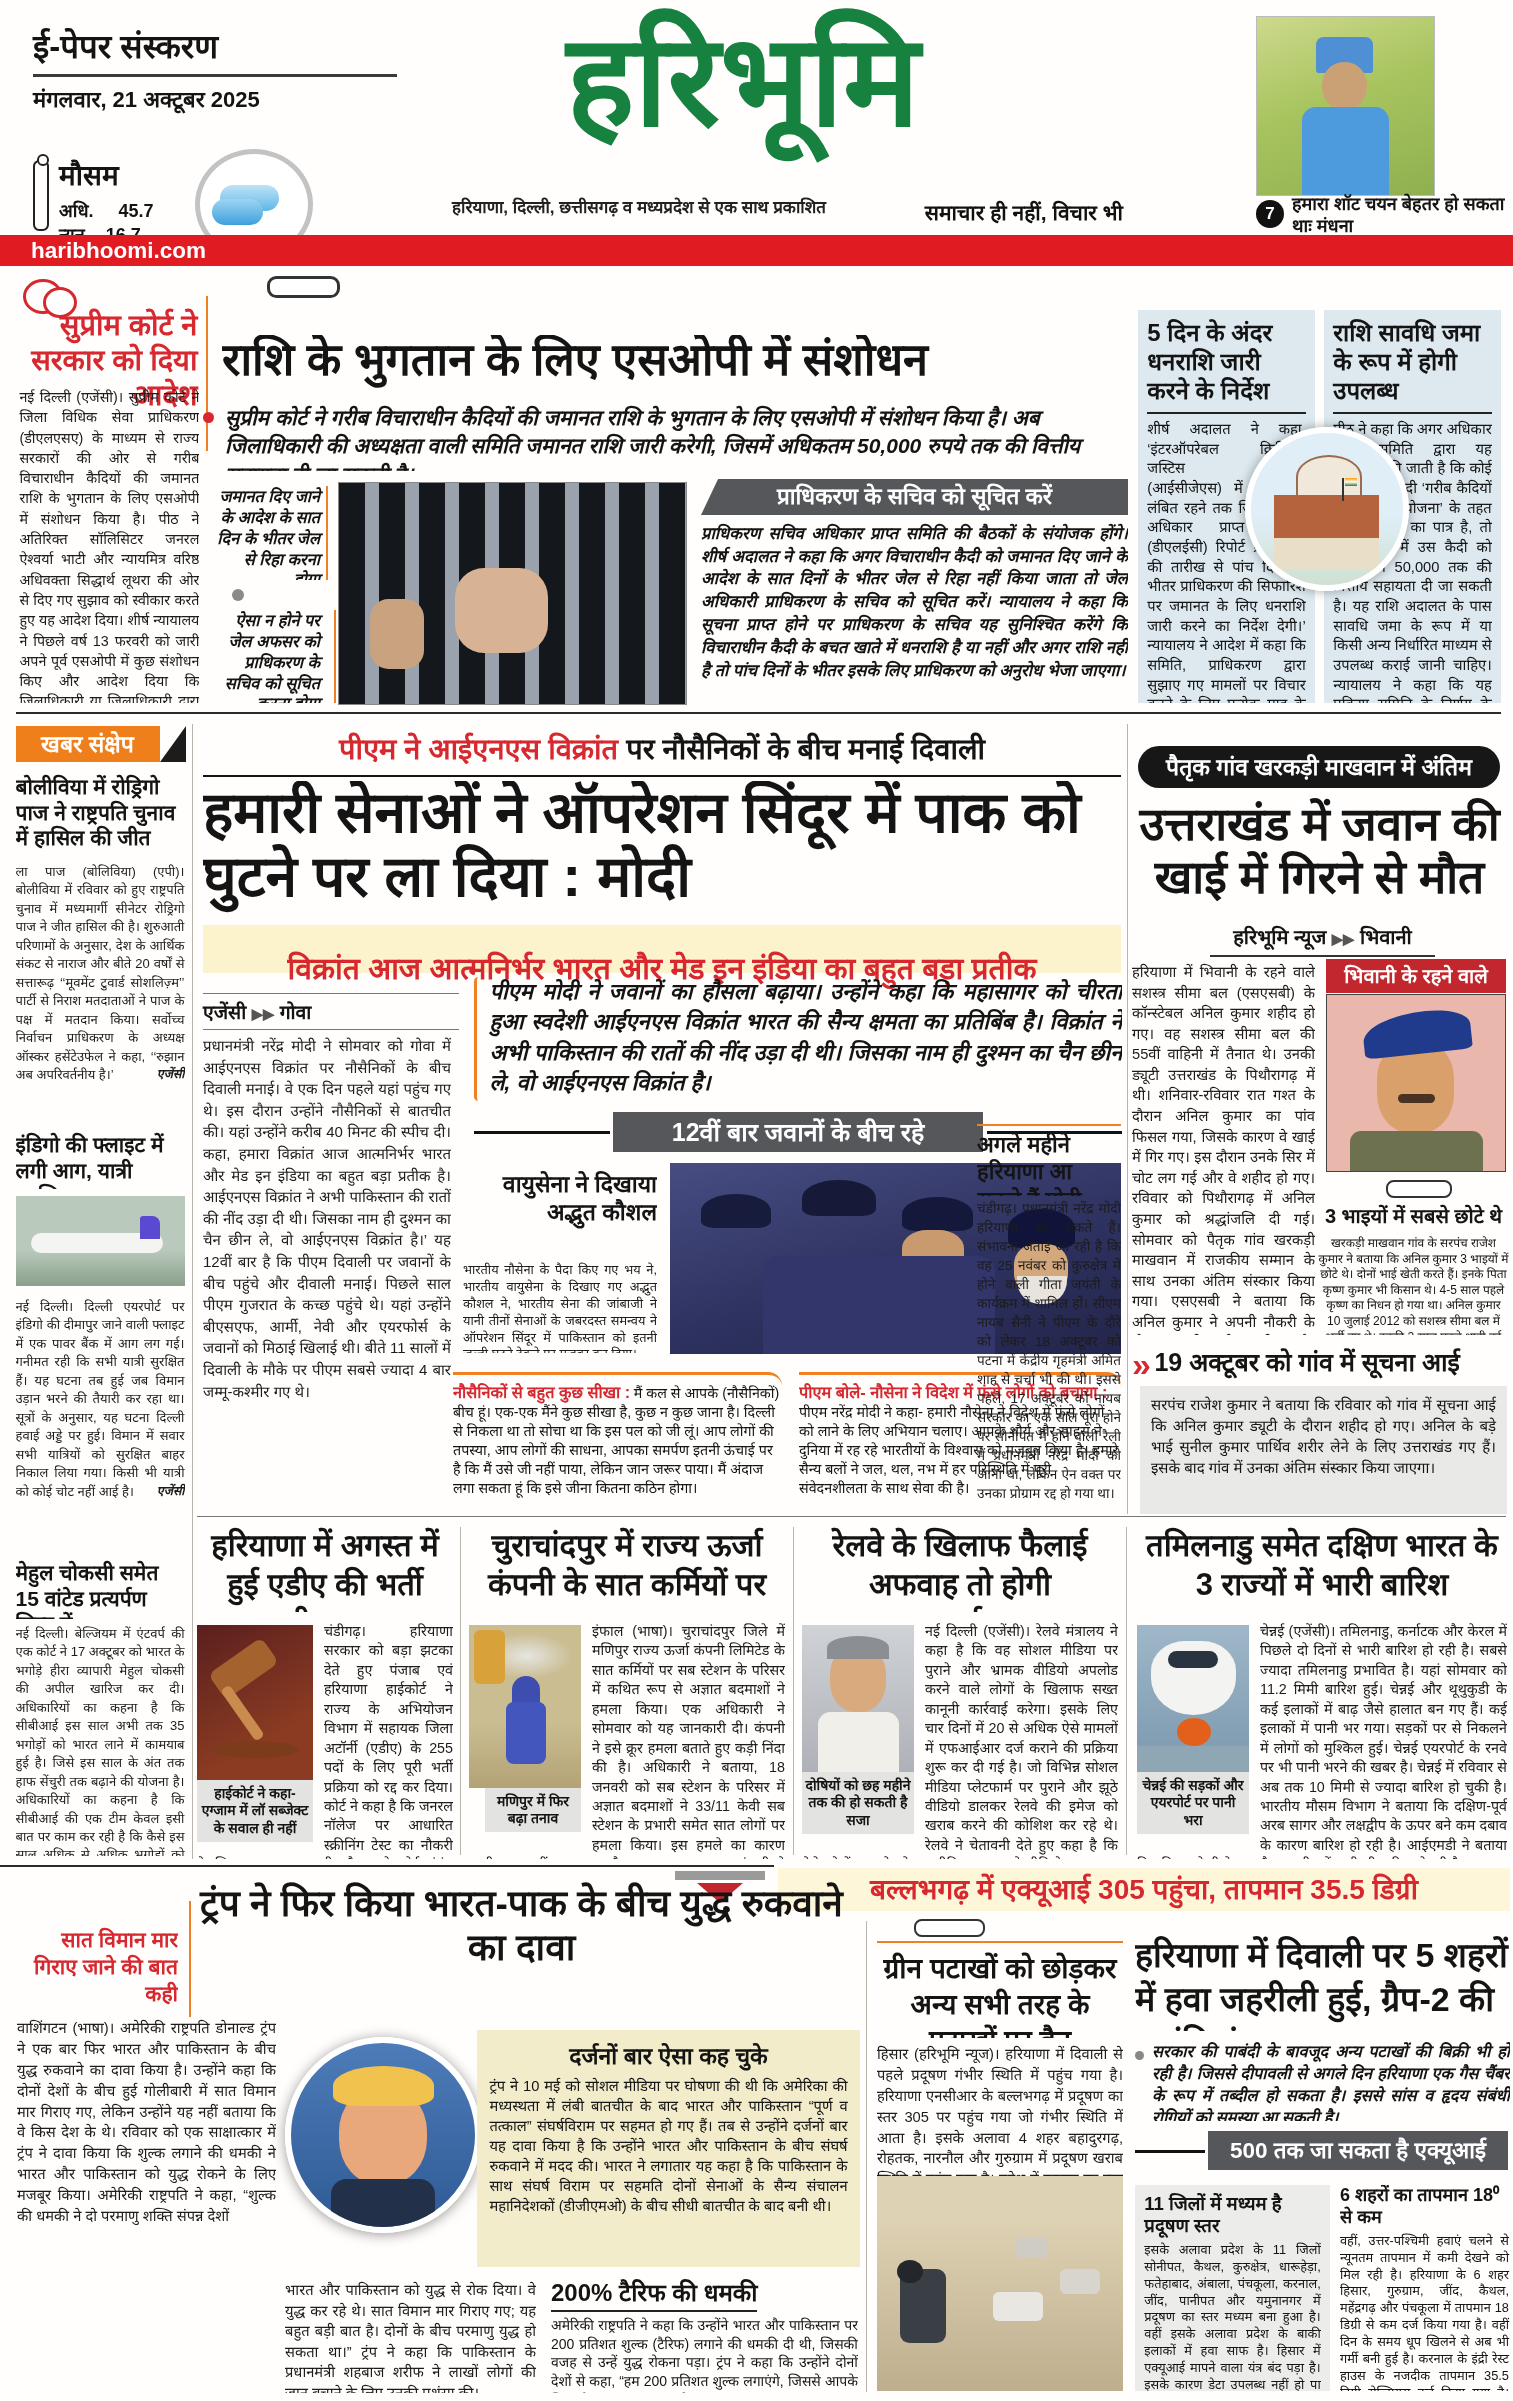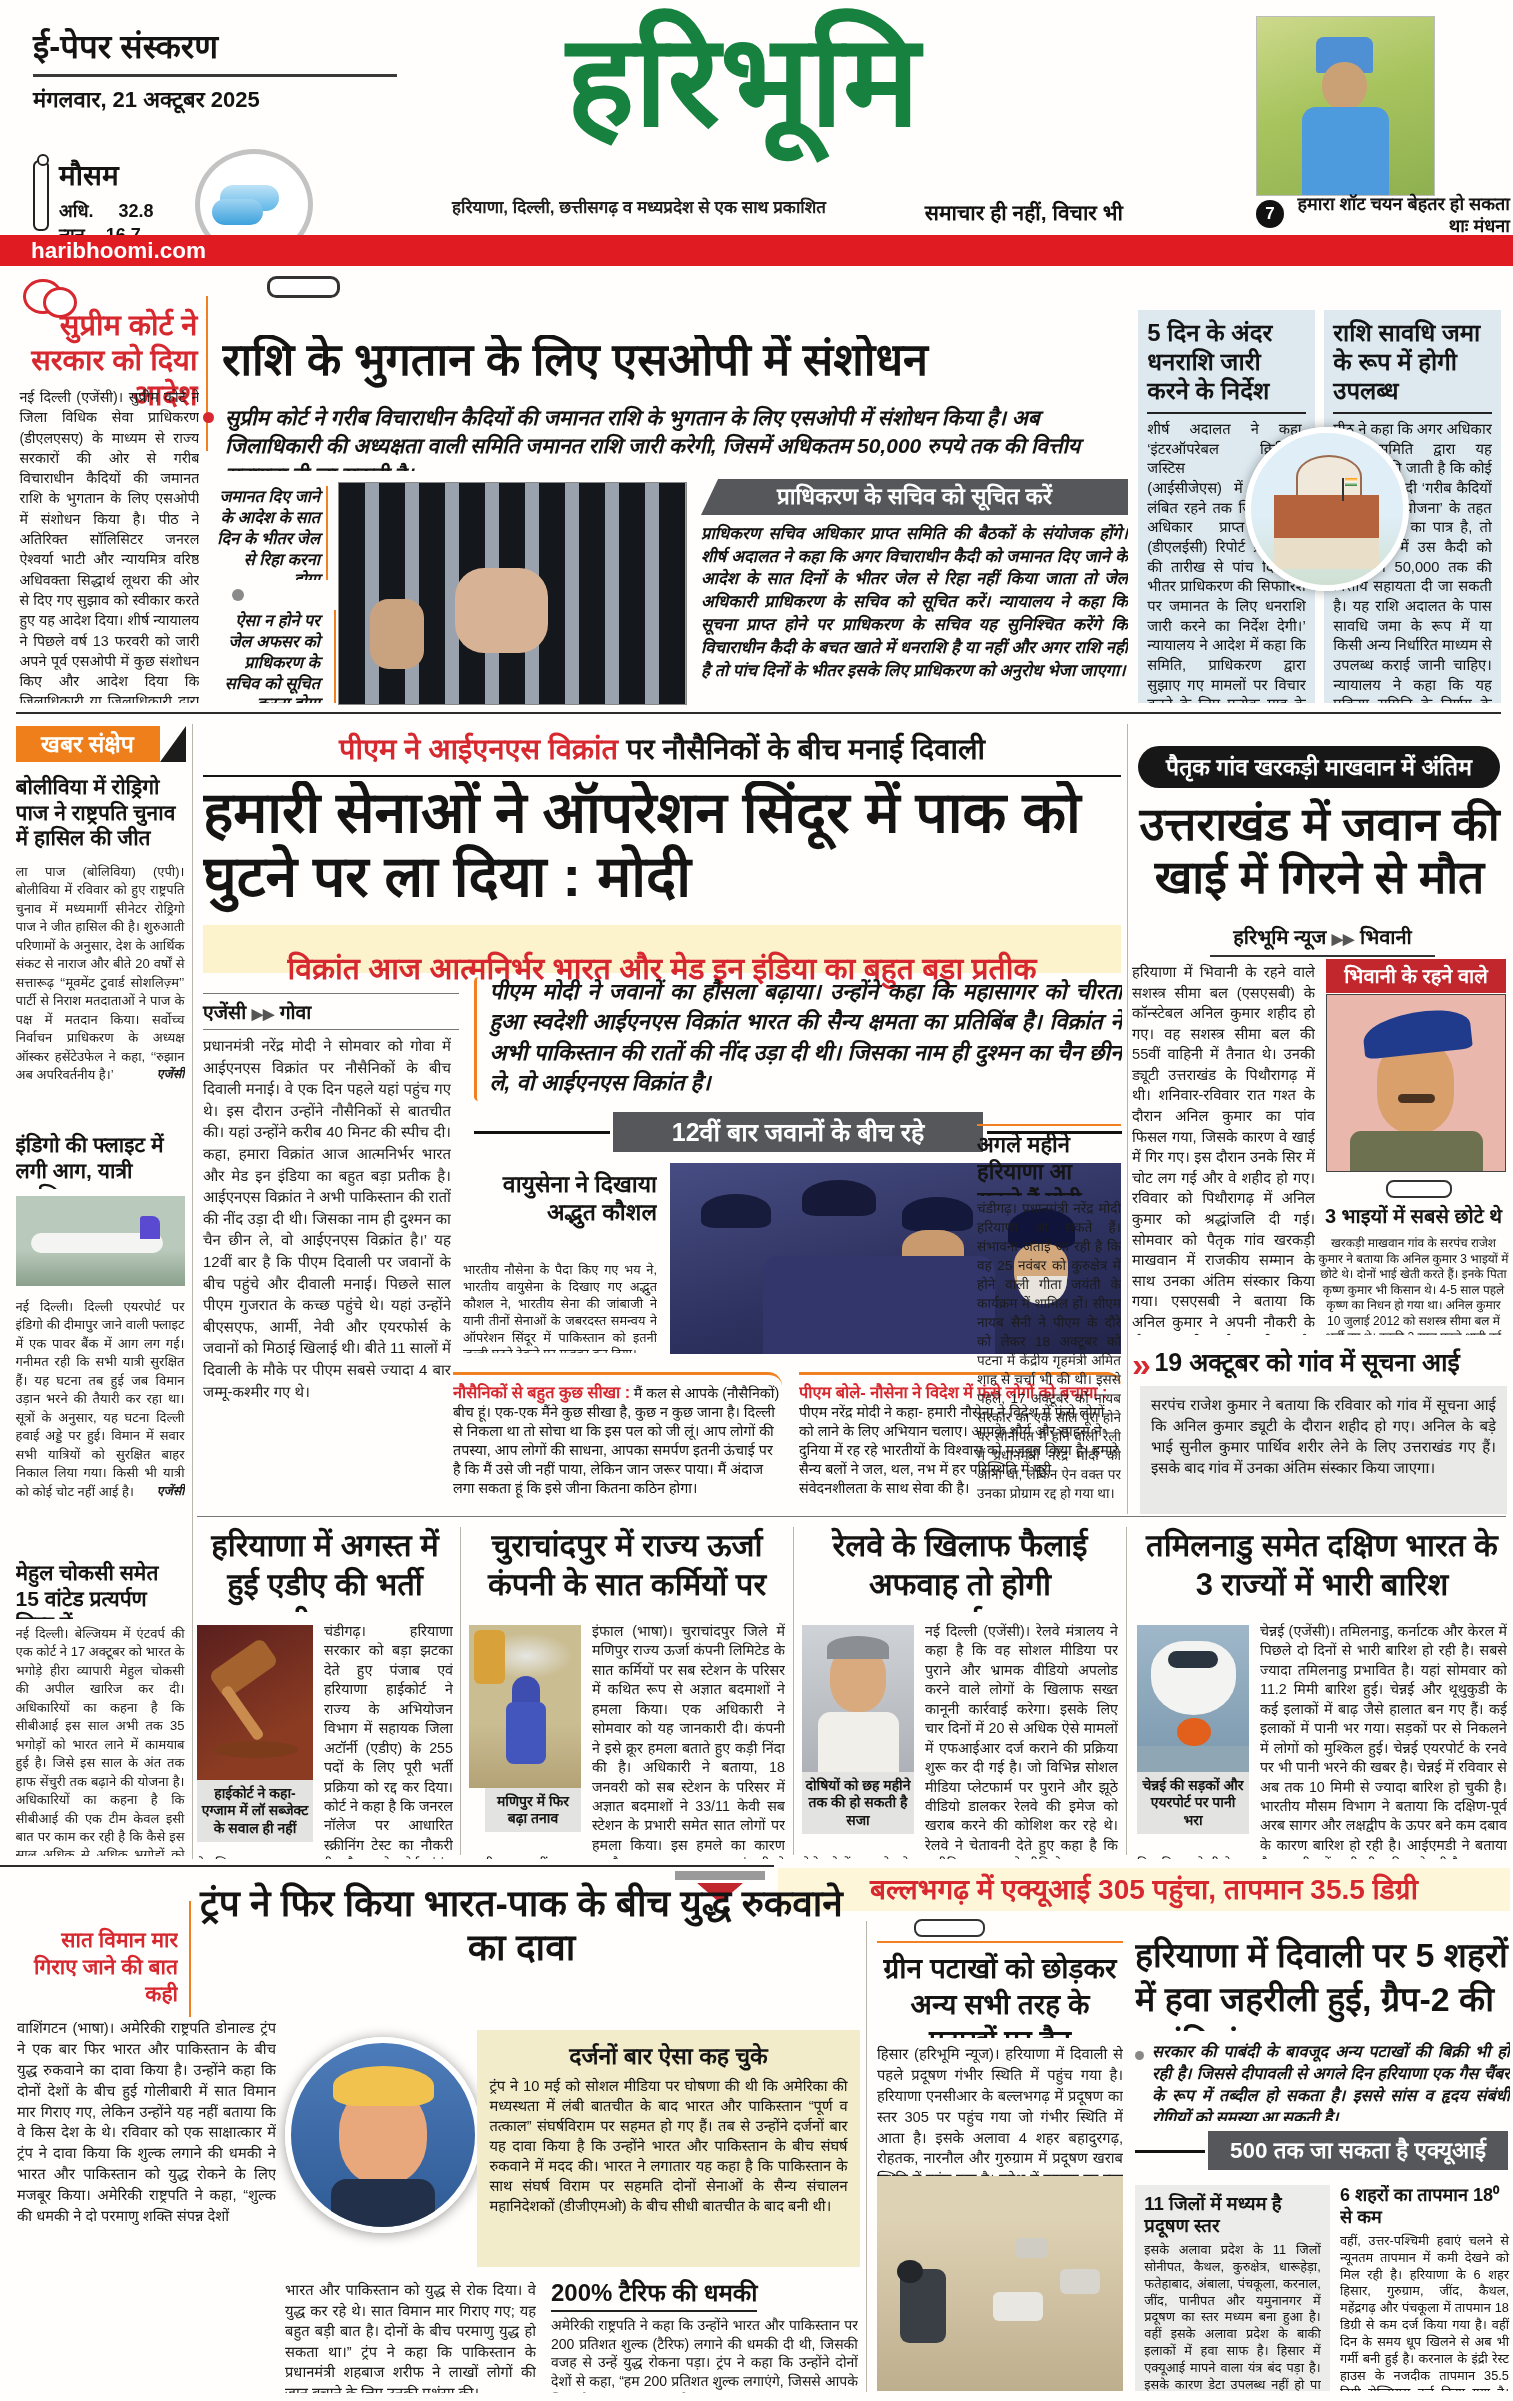--- a/index.html
+++ b/index.html
@@ -37,21 +37,21 @@
     <div class="b" style="font-size:22px;">मंगलवार, 21 अक्टूबर 2025</div>
   </div>
 
   <div class="abs" style="left:33px;top:155px;width:155px;">
     <div class="abs" style="left:0;top:4.6px;width:12.4px;height:67px;border:2.3px solid #222;border-radius:6.2px;">
       <div class="abs" style="left:2.3px;top:-7.7px;width:7.7px;height:7.7px;border:2.3px solid #222;border-radius:50%;background:#fff;"></div>
     </div>
     <div class="b" style="margin-left:26px;font-size:28px;">मौसम</div>
     <div class="b" style="margin-left:26px;font-size:18px;margin-top:4.6px;">
       <span>अधि.</span>
-      <span style="margin-left:20px;">32.8</span>
+      <span style="margin-left:20px;">45.7</span>
     </div>
     <div class="b" style="margin-left:26px;font-size:18px;">
       <span>न्यून.</span>
       <span style="margin-left:11px;">16.7</span>
     </div>
   </div>
   <div class="abs" style="left:195px;top:149px;width:108px;height:101px;border:5.4px solid #c3c3c3;border-radius:50%;background:#fff;">
     <div class="abs" style="left:20px;top:31px;width:59px;height:26px;background:linear-gradient(#bfe3f7,#5fb7e8);border-radius:15.5px;"></div>
     <div class="abs" style="left:12.4px;top:45px;width:51px;height:26px;background:linear-gradient(#9fd4f2,#3da1dc);border-radius:15.5px;"></div>
   </div>
@@ -61,21 +61,21 @@
   </div>
   <div class="abs b c" style="left:391px;top:195px;width:496px;font-size:17px;color:#222;">हरियाणा, दिल्ली, छत्तीसगढ़ व मध्यप्रदेश से एक साथ प्रकाशित</div>
   <div class="abs b r" style="left:867px;top:198px;width:256px;font-size:21px;color:#111;">समाचार ही नहीं, विचार भी</div>
 
   <div class="abs clip" style="left:1256px;top:15.5px;width:177px;height:178px;border:0.8px solid #bbb;background:linear-gradient(160deg,#cdd98c 0%,#a8c45f 45%,#8fb050 100%);">
     <div class="abs" style="left:59px;top:20px;width:57px;height:36px;background:#4f8fd4;border-radius:7.7px 7.7px 3.1px 3.1px;"></div>
     <div class="abs" style="left:65px;top:45px;width:45px;height:48px;background:#caa175;border-radius:48%;"></div>
     <div class="abs" style="left:45px;top:90px;width:87px;height:88px;background:#4d9bdd;border-radius:14px 14px 0 0;"></div>
   </div>
   <div class="abs c white b" style="left:1256px;top:200px;width:28px;height:28px;background:#111;border-radius:50%;line-height:28px;font-size:17px;">7</div>
-  <div class="abs b" style="left:1292px;top:194px;width:218px;font-size:18px;line-height:1.2;text-align:right;">हमारा शॉट चयन बेहतर हो सकता थाः मंधना</div>
+  <div class="abs b" style="left:1292px;top:194px;width:218px;font-size:18px;line-height:1.2;">हमारा शॉट चयन बेहतर हो सकता थाः मंधना</div>
 
   <div class="abs" style="left:0;top:235px;width:1514px;height:31px;background:#e01b22;">
     <span class="b white" style="font-size:22.5px;margin-left:31px;line-height:31px;display:inline-block;">haribhoomi.com</span>
   </div>
 
   <div class="abs" style="left:23px;top:279px;width:56px;height:45px;">
     <div class="abs" style="left:0;top:0;width:34px;height:29px;border:3.9px solid #d7282f;border-radius:50%;"></div>
     <div class="abs" style="left:20px;top:7.7px;width:28px;height:25px;border:3.9px solid #d7282f;border-radius:50%;background:#fff;"></div>
   </div>
   <div class="abs" style="left:267px;top:276px;width:67px;height:15.5px;border:3.1px solid #333;border-radius:9.3px;background:#fff;"></div>

